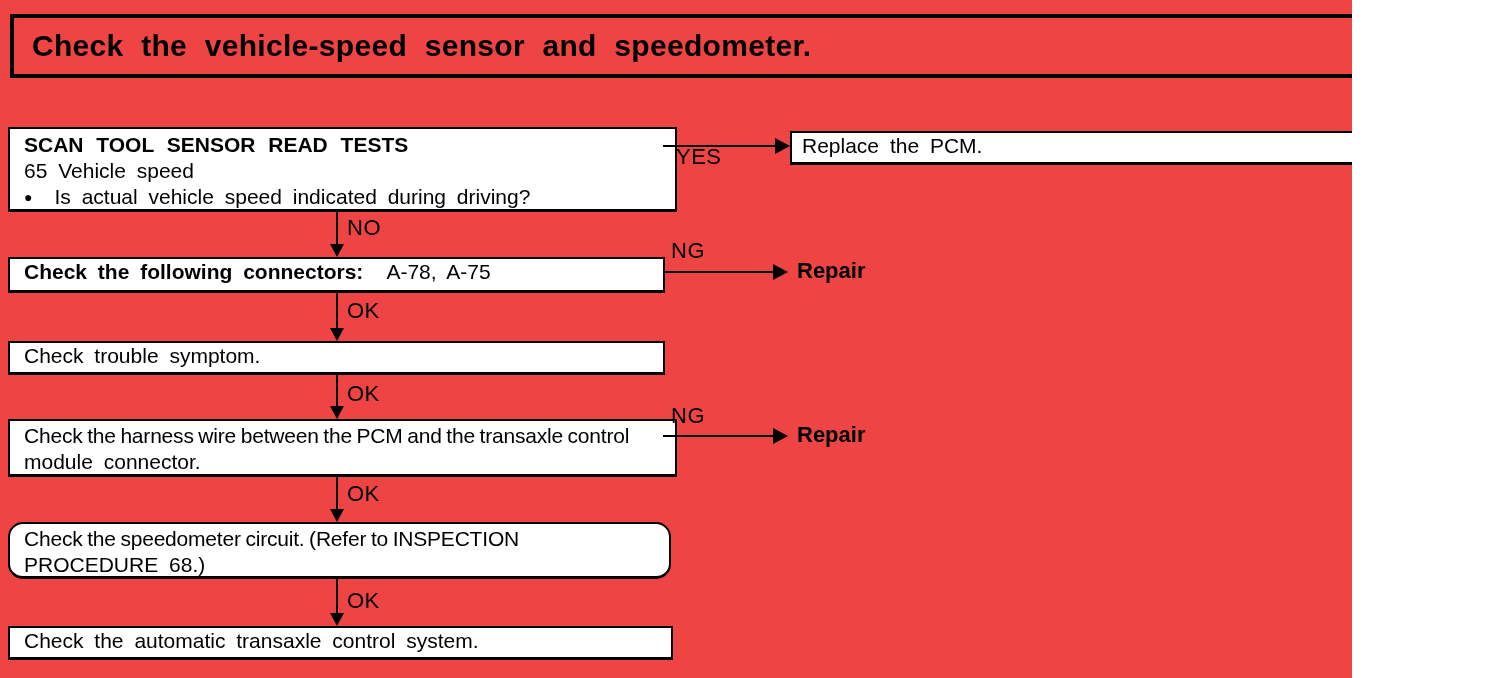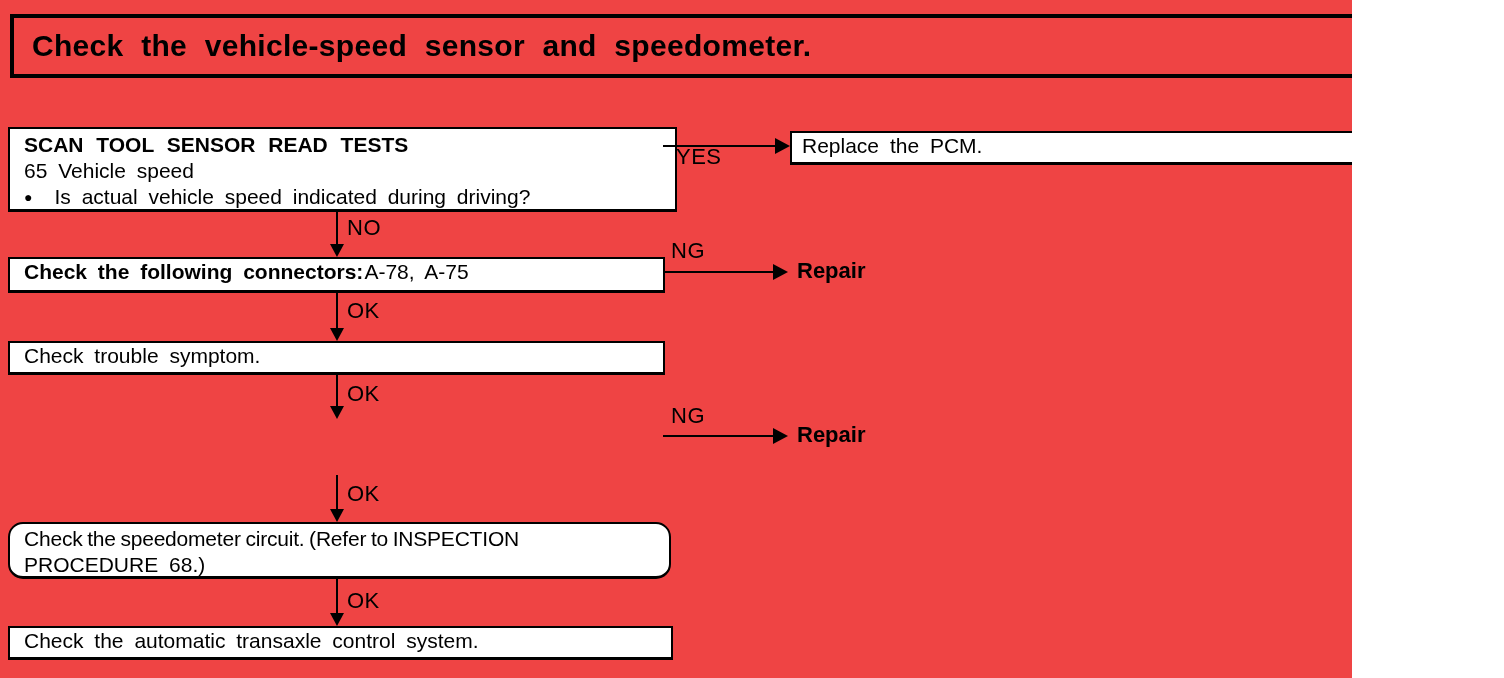--- a/index.html
+++ b/index.html
@@ -55,40 +55,44 @@
   <div class="box flexc" style="left:790px;top:131px;width:635px;height:29px;padding-left:10px;">
     <span>Replace the PCM.</span>
   </div>
 
   <span class="lbl" style="left:347px;top:215px;">NO</span>
   <div class="vline" style="left:336px;top:210px;height:34px;"></div>
   <div class="arr-down" style="left:330px;top:244px;"></div>
 
   <div class="box flexc" style="left:8px;top:257px;width:639px;height:31px;">
     <span class="bold">Check the following connectors:</span>
-    <span style="margin-left:1px;">A-78, A-75</span>
+    <span style="margin-left:23px;">A-78, A-75</span>
   </div>
 
   <span class="lbl" style="left:671px;top:238px;">NG</span>
   <div class="hline" style="left:663px;top:271px;width:111px;"></div>
   <div class="arr-right" style="left:773px;top:264px;"></div>
   <span class="repair" style="left:797px;top:258px;">Repair</span>
 
   <span class="lbl" style="left:347px;top:298px;">OK</span>
   <div class="vline" style="left:336px;top:293px;height:35px;"></div>
   <div class="arr-down" style="left:330px;top:328px;"></div>
 
   <div class="box flexc" style="left:8px;top:341px;width:639px;height:29px;">
     <span>Check trouble symptom.</span>
   </div>
 
   <span class="lbl" style="left:347px;top:381px;">OK</span>
   <div class="vline" style="left:336px;top:375px;height:31px;"></div>
   <div class="arr-down" style="left:330px;top:406px;"></div>
 
+  <div class="box pad" style="left:8px;top:419px;width:651px;height:51px;padding-top:2px;">
+    <div class="tight">Check the harness wire between the PCM and the transaxle control</div>
+    <div>module connector.</div>
+  </div>
 
   <span class="lbl" style="left:671px;top:403px;">NG</span>
   <div class="hline" style="left:663px;top:435px;width:111px;"></div>
   <div class="arr-right" style="left:773px;top:428px;"></div>
   <span class="repair" style="left:797px;top:422px;">Repair</span>
 
   <span class="lbl" style="left:347px;top:481px;">OK</span>
   <div class="vline" style="left:336px;top:475px;height:34px;"></div>
   <div class="arr-down" style="left:330px;top:509px;"></div>
 

